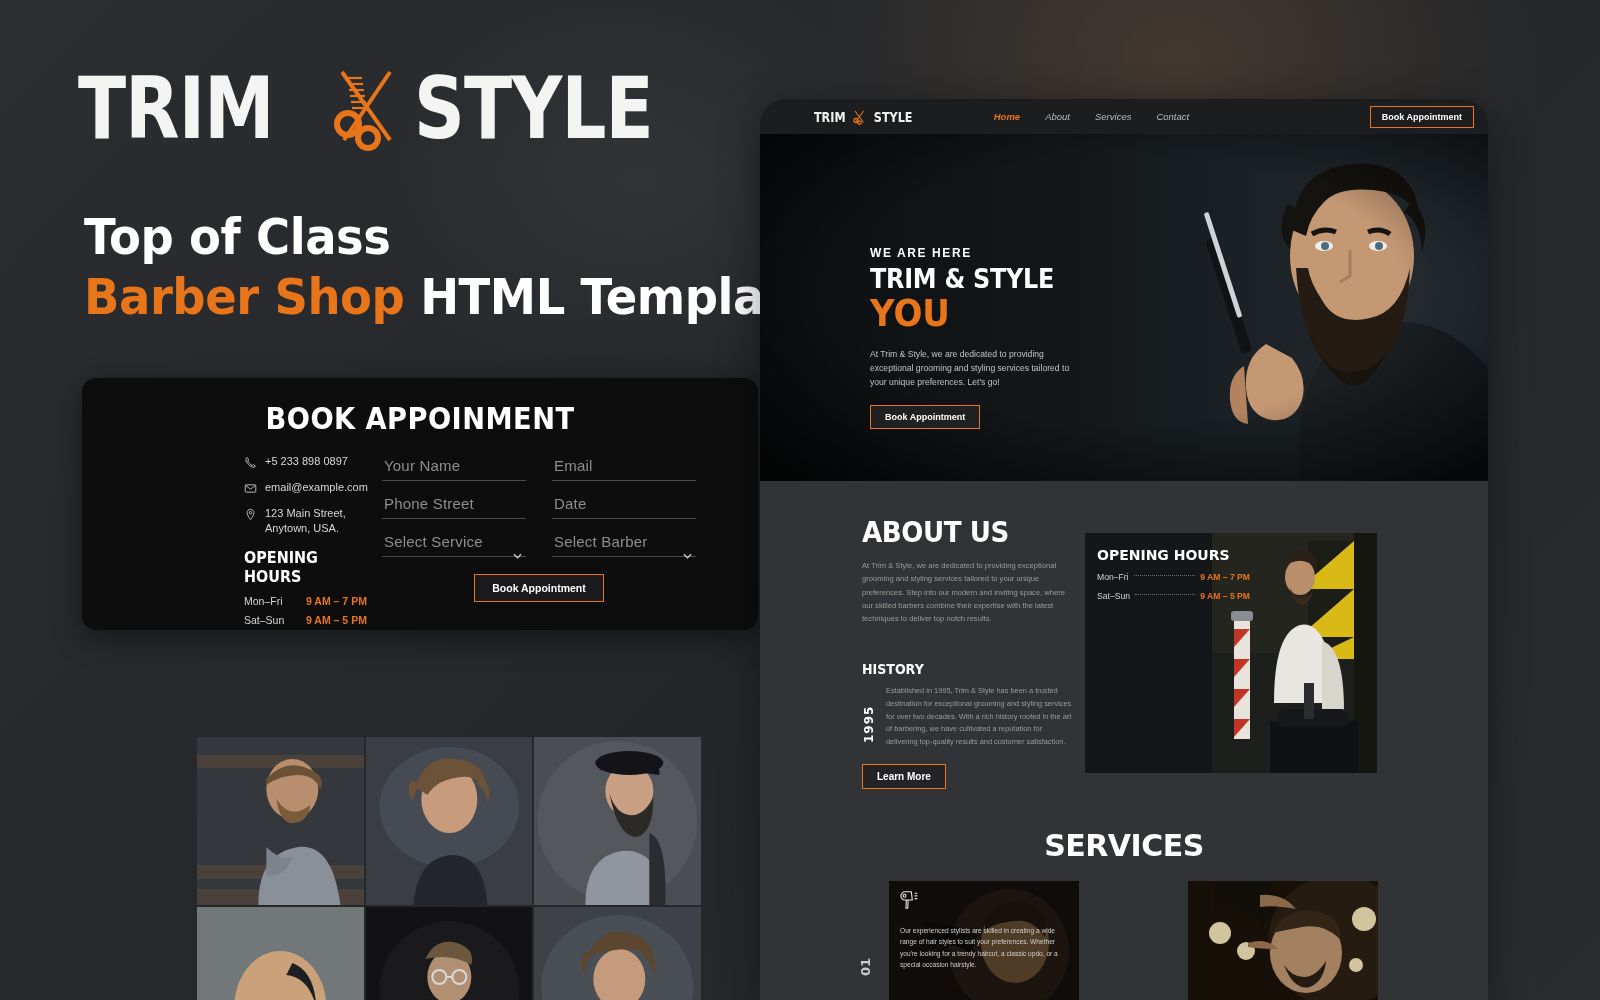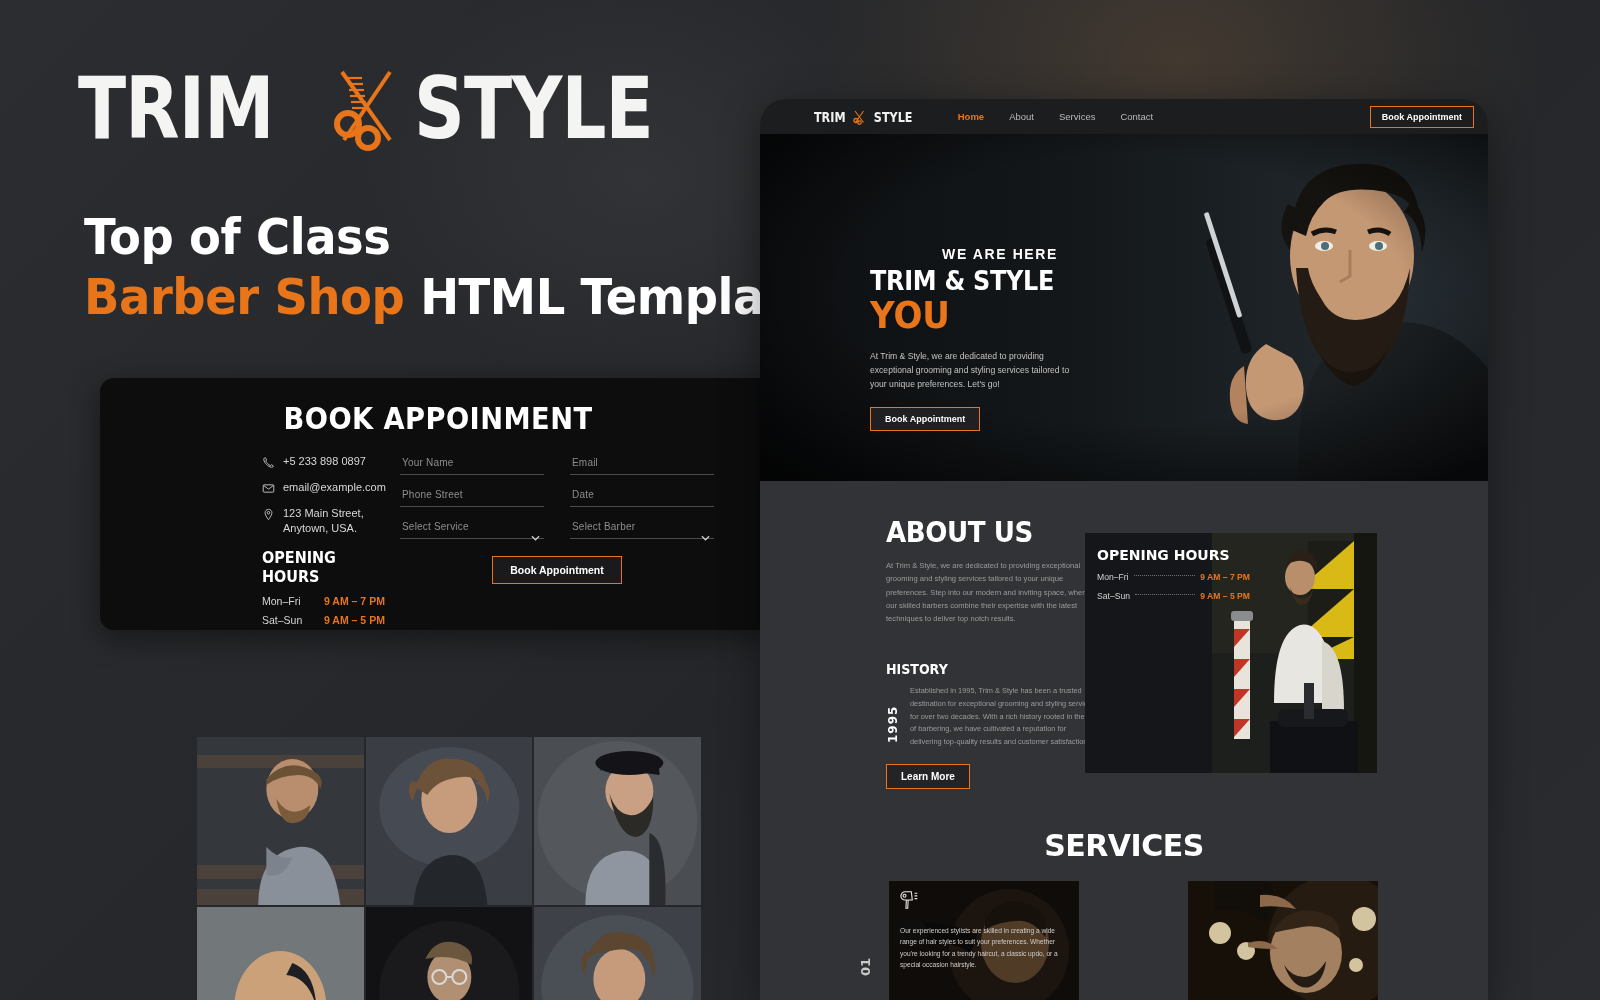--- a/index.html
+++ b/index.html
@@ -38,21 +38,20 @@
     white-space:nowrap;
   }
   .promo-line2 .accent { color:#e8751a; }
   .promo-line2 .plain  { color:#ffffff; }
 
   
   .book-card {
     position:absolute; left:82px; top:378px; width:676px; height:252px;
     background:#0d0d0e; border-radius:14px; overflow:hidden;
     box-shadow:0 8px 30px rgba(0,0,0,.45);
-    margin-left:18px;
   }
   .book-title {
     text-align:center; margin-top:22px;
     font-family:"DejaVu Sans", sans-serif; font-weight:700; font-size:31px;
     color:#ffffff; letter-spacing:.5px; transform:scaleX(.88);
   }
   .book-body { display:flex; padding:18px 0 0 0; }
   .bk-left { width:300px; padding-left:162px; }
   .contact-row { display:flex; align-items:flex-start; gap:8px; margin-bottom:11px; }
   .contact-row .ctext { font-size:11px; color:#d8d8d6; line-height:1.35; }
@@ -63,21 +62,21 @@
   }
   .oh-row { display:flex; gap:14px; margin-bottom:7px; font-size:10.5px; }
   .oh-row .day { color:#d5d5d3; width:48px; }
   .oh-row .hrs { color:#e8751a; font-weight:700; }
 
   .bk-right { flex:1; padding-right:62px; }
   .fgrid { display:grid; grid-template-columns:1fr 1fr; column-gap:26px; row-gap:11px; }
   .field {
     position:relative; border-bottom:1px solid #4a4a4c; padding:3px 0 6px 2px;
   }
-  .field .ph { font-size:10px; color:#8e8e90; letter-spacing:.2px; }
+  .field .ph { font-size:15px; color:#8e8e90; letter-spacing:.2px; }
   .chev { position:absolute; right:4px; bottom:5px; width:9px; height:6px; }
   .bk-btn-wrap { text-align:center; margin-top:17px; }
   .bk-btn {
     display:inline-block; background:#1a1a1c; border:1px solid #e8751a;
     color:#fff; font-size:10.5px; font-weight:700; padding:7px 17px; cursor:pointer;
   }
 
   
   .ig-title {
     position:absolute; left:0; top:684px; width:900px; text-align:center;
@@ -98,49 +97,49 @@
   }
   .navbar {
     height:35px; background:#1c1d1f; display:flex; align-items:center; padding:0 14px 0 50px;
   }
   .nav-logo { display:flex; align-items:center; gap:2px; }
   .nav-logo-word {
     font-family:"DejaVu Sans", sans-serif; font-weight:700; font-size:14px; color:#f2f2f0;
     transform:scaleX(.8); transform-origin:center;
   }
   .nav-mark { width:16px; height:16px; position:relative; }
-  .nav-links { display:flex; gap:25px; margin-left:40px; }
+  .nav-links { display:flex; gap:25px; margin-left:76px;font-style:italic; }
   .nav-links a { font-size:9.5px; color:#b9b9b7; text-decoration:none; }
   .nav-links a.active { color:#e8751a; font-weight:700; }
   .nav-cta {
     margin-left:auto; background:transparent; border:1px solid #e8751a; color:#fff;
     font-size:9px; font-weight:700; padding:5px 11px; cursor:pointer;
   }
 
   .hero { position:relative; height:347px; overflow:hidden; background:#101214; }
   .hero-photo { position:absolute; inset:0; }
   .hero-copy { position:absolute; left:110px; top:112px; width:260px; z-index:4; }
-  .hero-eyebrow { font-size:14px; font-weight:700; letter-spacing:1.6px; color:#ffffff; margin-bottom:6px;text-align:center; }
+  .hero-eyebrow { font-size:12px; font-weight:700; letter-spacing:1.6px; color:#ffffff; margin-bottom:6px; }
   .hero-h1 {
     font-family:"DejaVu Sans", sans-serif; font-weight:700; font-size:26px; color:#ffffff;
     line-height:1.05; transform:scaleX(.92); transform-origin:left; letter-spacing:-.3px;
   }
   .hero-h2 {
     font-family:"DejaVu Sans", sans-serif; font-weight:700; font-size:37px; color:#e8751a;
     line-height:1.05; margin-top:2px; transform:scaleX(.92); transform-origin:left;
   }
   .hero-p { font-size:8.6px; color:#c3c3c1; line-height:1.65; margin-top:13px; width:205px; }
   .hero-btn {
     margin-top:15px; background:#202022; border:1px solid #e8751a; color:#fff;
     font-size:9px; font-weight:700; padding:6px 14px; cursor:pointer;
   }
 
   
   .about { position:relative; padding:36px 0 0 0; }
-  .about-left { position:absolute; left:126px; top:34px; width:210px; }
+  .about-left { position:absolute; left:102px; top:34px; width:210px; }
   .about-h {
     font-family:"DejaVu Sans", sans-serif; font-weight:700; font-size:29px; color:#ffffff;
     transform:scaleX(.9); transform-origin:left; letter-spacing:-.5px;
   }
   .about-p { font-size:7.6px; color:#9b9b99; line-height:1.75; margin-top:10px; }
   .hist-h {
     font-family:"DejaVu Sans", sans-serif; font-weight:700; font-size:14px; color:#ffffff;
     margin-top:36px; transform:scaleX(.9); transform-origin:left;
   }
   .hist-row { display:flex; gap:10px; margin-top:8px; }

